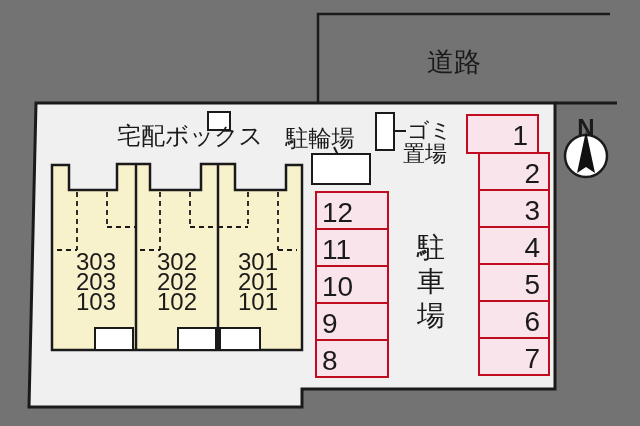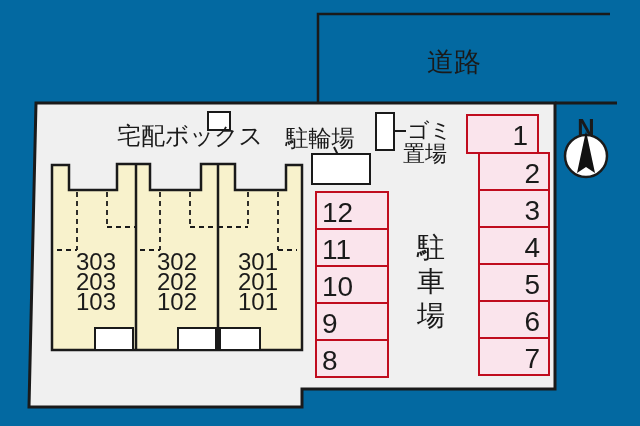--- a/index.html
+++ b/index.html
@@ -1,16 +1,16 @@
 <!DOCTYPE html>
 <html><head>
 <meta charset="utf-8">
 <style>
   html,body{margin:0;padding:0;background:#ffffff;}
-  .stage{position:relative;width:640px;height:426px;background:#0369a1;overflow:hidden;
+  .stage{position:relative;width:640px;height:426px;background:#737373;overflow:hidden;
          font-family:"Liberation Sans","DejaVu Sans",sans-serif;}
   svg{display:block;}
   
   .outline      {stroke:#1a1a1a;fill:none;}
   .site         {fill:#f0f0f0;stroke:#1a1a1a;}
   .building     {fill:#f8f2cc;stroke:#1a1a1a;}
   .divider      {stroke:#1a1a1a;}
   .dashed       {stroke:#1a1a1a;fill:none;stroke-dasharray:5 4;}
   .whitebox     {fill:#ffffff;stroke:#1a1a1a;}
   .pspace       {fill:#fae4ec;stroke:#c00c1e;}

